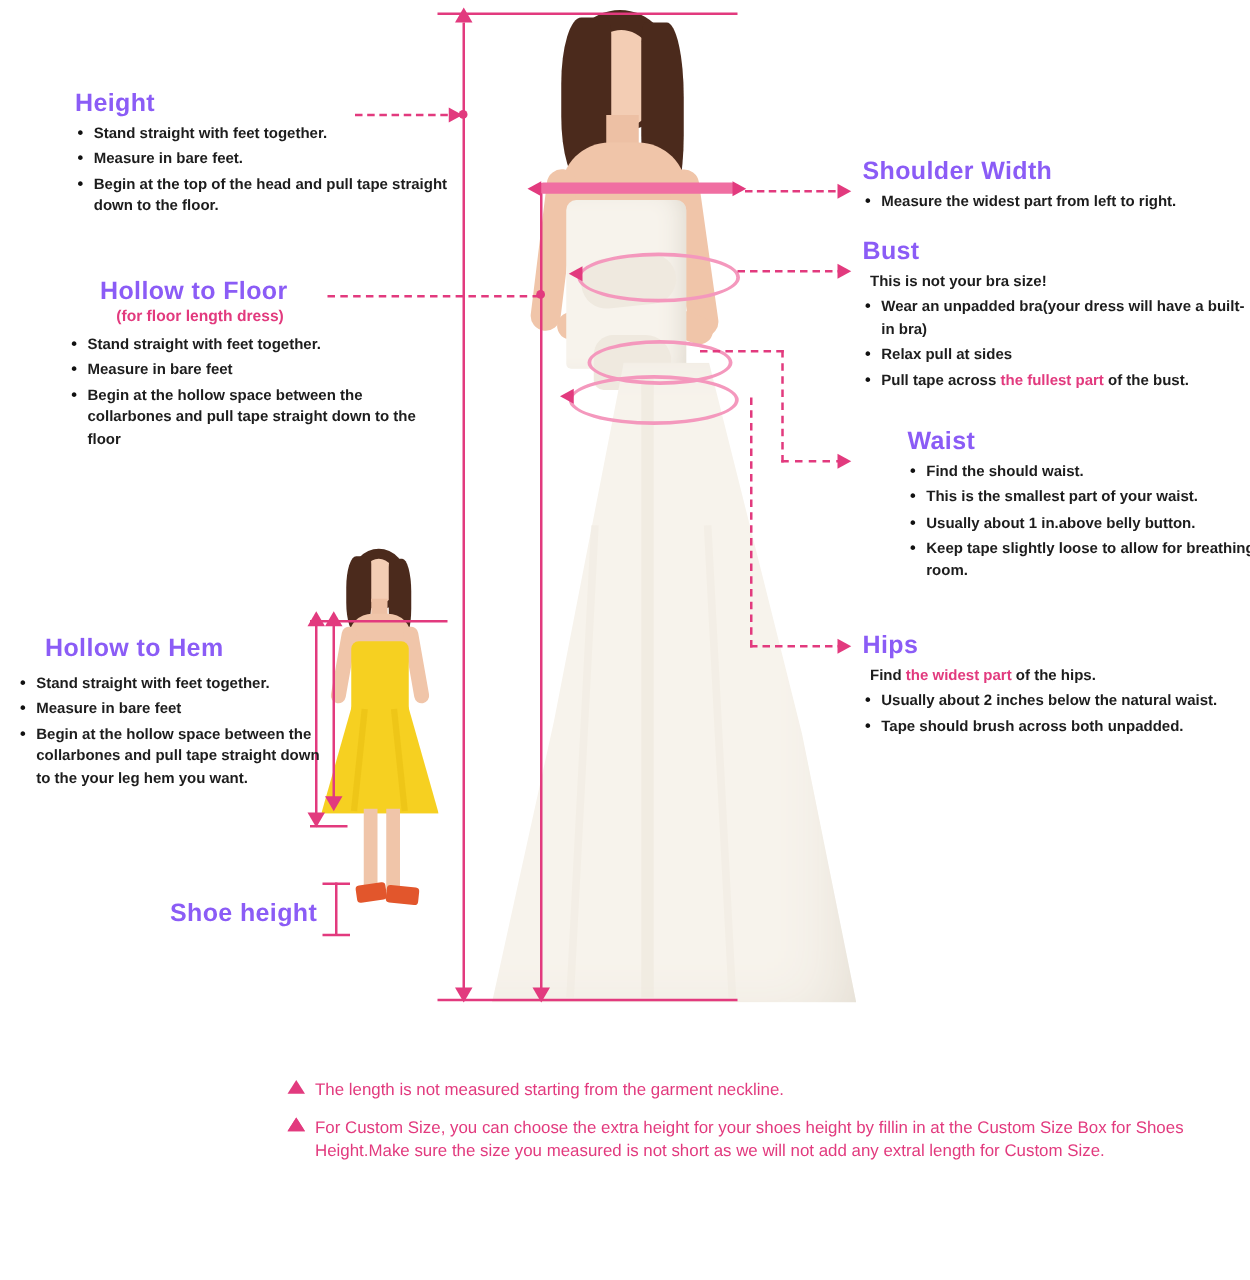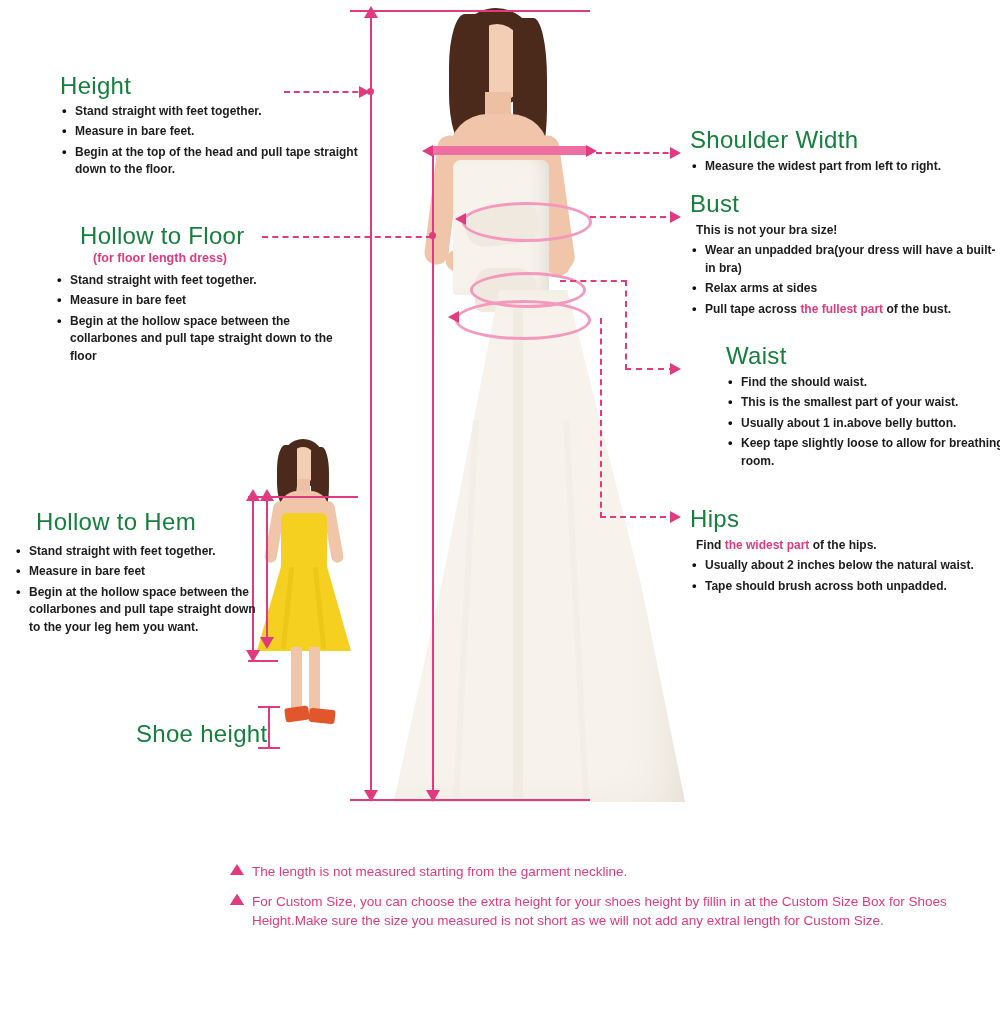--- a/index.html
+++ b/index.html
@@ -44,21 +44,21 @@
   .tri-right{border-top:6px solid transparent;border-bottom:6px solid transparent;border-left:11px solid #e23a7e;}
 
   .dot{position:absolute;width:7px;height:7px;border-radius:50%;background:#e23a7e;}
 
   
   .band{position:absolute;border:3px solid #f498bd;border-radius:50%;background:transparent;}
   .band-solid{position:absolute;background:#f06fa2;border-radius:40px;}
 
   
   .heading{
-    color:#15803d;font-weight:normal;font-size:24px;letter-spacing:.3px;
+    color:#8b5cf6;font-weight:bold;font-size:20px;letter-spacing:.3px;
     white-space:nowrap;
   }
   .subheading{color:#e23a7e;font-size:12.5px;font-weight:bold;white-space:nowrap;}
   .pinkem{color:#e23a7e;}
   ul.b{margin:0;padding:0;list-style:none;}
   ul.b li{position:relative;padding-left:15px;margin:3px 0;font-size:12px;color:#1d1d1d;line-height:1.45;font-weight:bold;}
   ul.b li:before{content:"•";position:absolute;left:2px;top:-1px;color:#111;font-size:13px;}
   ul.b li.nob:before{content:"";}
 
   .blk{position:absolute;}
@@ -208,21 +208,21 @@
     <ul class="b" style="margin-top:4px;">
       <li>Measure the widest part from left to right.</li>
     </ul>
   </div>
 
   <div class="blk" style="left:690px;top:190px;width:310px;">
     <div class="heading">Bust</div>
     <ul class="b" style="margin-top:4px;">
       <li class="nob" style="padding-left:6px;">This is not your bra size!</li>
       <li>Wear an unpadded bra(your dress will have a built-in bra)</li>
-      <li>Relax arms at sides</li>
+      <li>Relax pull at sides</li>
       <li>Pull tape across <span class="pinkem">the fullest part</span> of the bust.</li>
     </ul>
   </div>
 
   <div class="blk" style="left:690px;top:342px;width:310px;margin-left:36px;">
     <div class="heading">Waist</div>
     <ul class="b" style="margin-top:4px;">
       <li>Find the should waist.</li>
       <li>This is the smallest part of your waist.</li>
       <li>Usually about 1 in.above belly button.</li>

